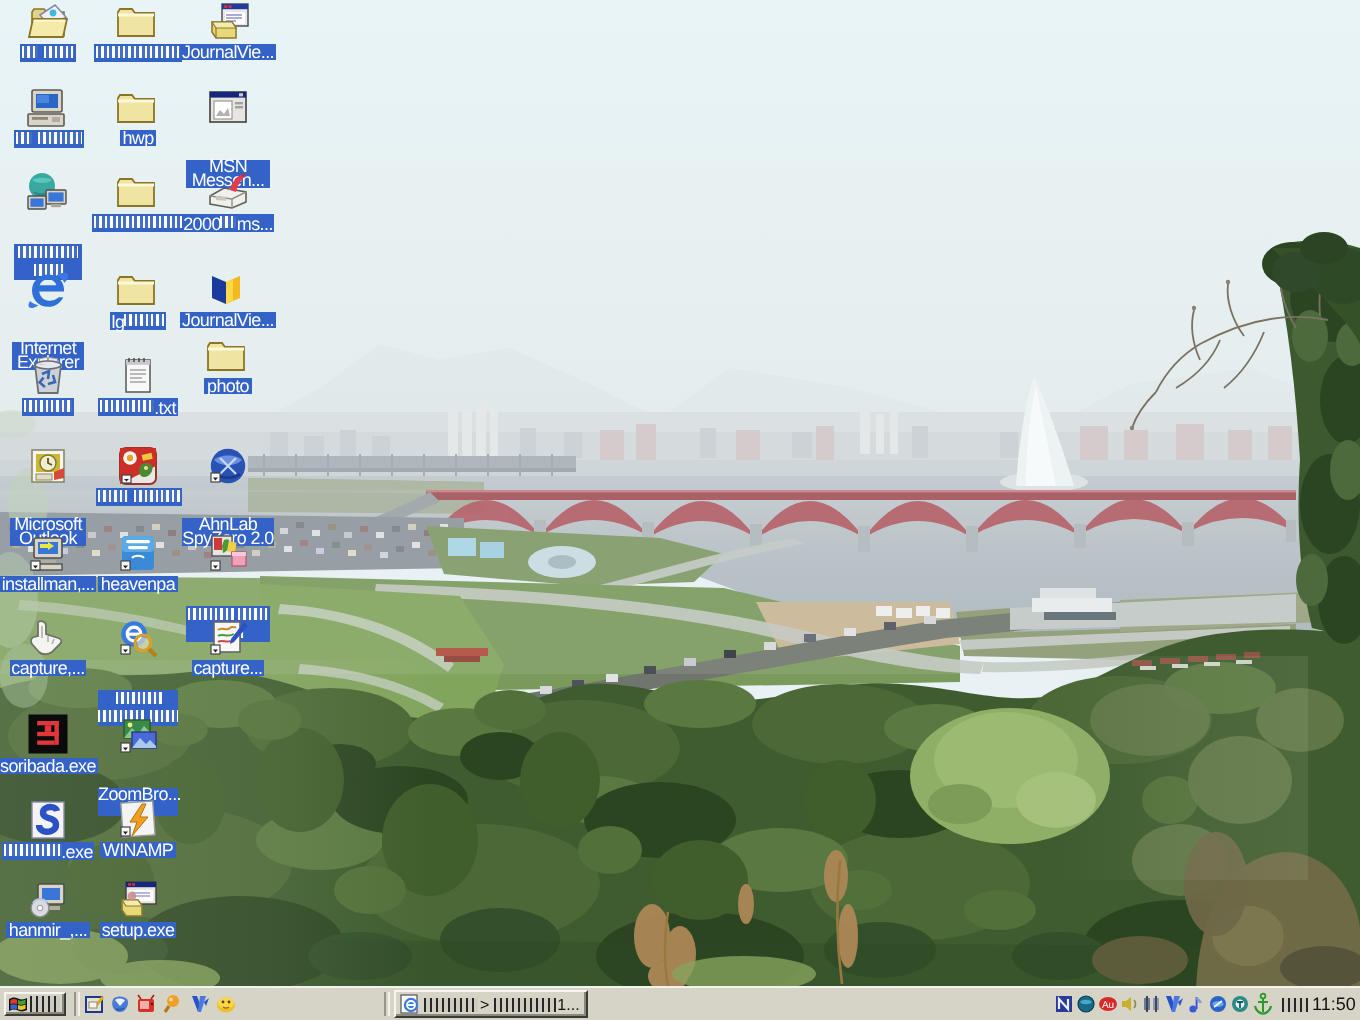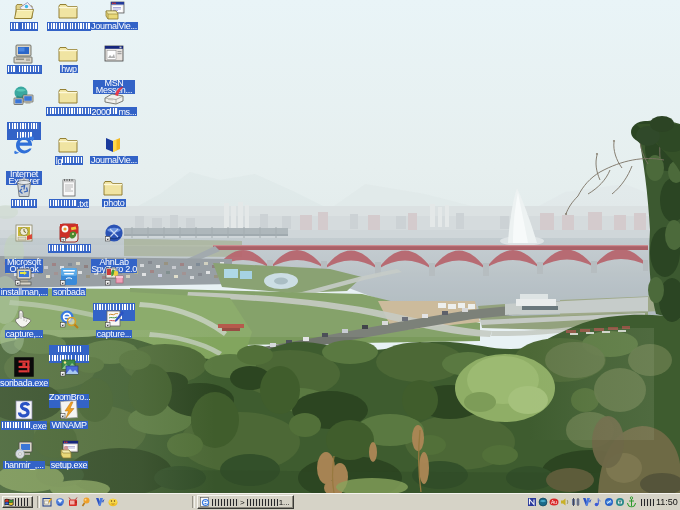--- a/index.html
+++ b/index.html
@@ -687,40 +687,40 @@
 <div class="ic" style="left:82px;top:135px"><svg width="24" height="20">
           <use href="#inipay"></use>
         </svg><br><span class="lb">JournalVie...</span></div>
 
 <div class="ic" style="left:-8px;top:178px"><svg width="24" height="20">
           <use href="#recycle"></use>
         </svg><br><span class="lb"><span class="k" style="width:24px"></span></span></div>
 <div class="ic" style="left:37px;top:178px"><svg width="24" height="20">
           <use href="#notepad"></use>
         </svg><br><span class="lb"><span class="k" style="width:27px"></span>.txt</span></div>
-<div class="ic" style="left:82px;top:178px"><svg width="24" height="20">
+<div class="ic" style="left:82px;top:168px"><svg width="24" height="20">
           <use href="#folder"></use>
         </svg><br><span class="lb">photo</span></div>
 
 <div class="ic" style="left:-8px;top:223px"><svg width="24" height="20">
           <use href="#outlook"></use>
         </svg><br><span class="lbB" style="width:38px">Microsoft<br>Outlook</span></div>
 <div class="ic" style="left:37px;top:223px"><svg width="24" height="20">
           <use href="#pmang"></use>
         </svg><br><span class="lb"><span class="k" style="width:15px"></span><span class="g"></span><span class="k" style="width:23px"></span></span></div>
 <div class="ic" style="left:82px;top:223px"><svg width="24" height="20">
           <use href="#ahnlab"></use>
         </svg><br><span class="lbB" style="width:46px">AhnLab<br>SpyZero 2.0</span></div>
 
 <div class="ic" style="left:-8px;top:267px"><svg width="24" height="20">
           <use href="#instman"></use>
         </svg><br><span class="lb">installman,...</span></div>
 <div class="ic" style="left:37px;top:267px"><svg width="24" height="20">
           <use href="#soribada"></use>
-        </svg><br><span class="lb">soribada</span></div>
+        </svg><br><span class="lb">heavenpa</span></div>
 <div class="ic" style="left:82px;top:267px"><svg width="24" height="20">
           <use href="#dagana"></use>
         </svg><br><span class="lbB" style="width:42px"><span class="k" style="width:23px"></span> <span class="k" style="width:15px"></span><br><span class="k" style="width:15px"></span></span></div>
 
 <div class="ic" style="left:-8px;top:309px"><svg width="24" height="20">
           <use href="#zretry"></use>
         </svg><br><span class="lb">capture,...</span></div>
 <div class="ic" style="left:37px;top:309px"><svg width="24" height="20">
           <use href="#ehard"></use>
         </svg><br><span class="lbB" style="width:40px"><span class="k" style="width:23px"></span><br><span class="k" style="width:23px"></span> <span class="k" style="width:14px"></span></span></div>

